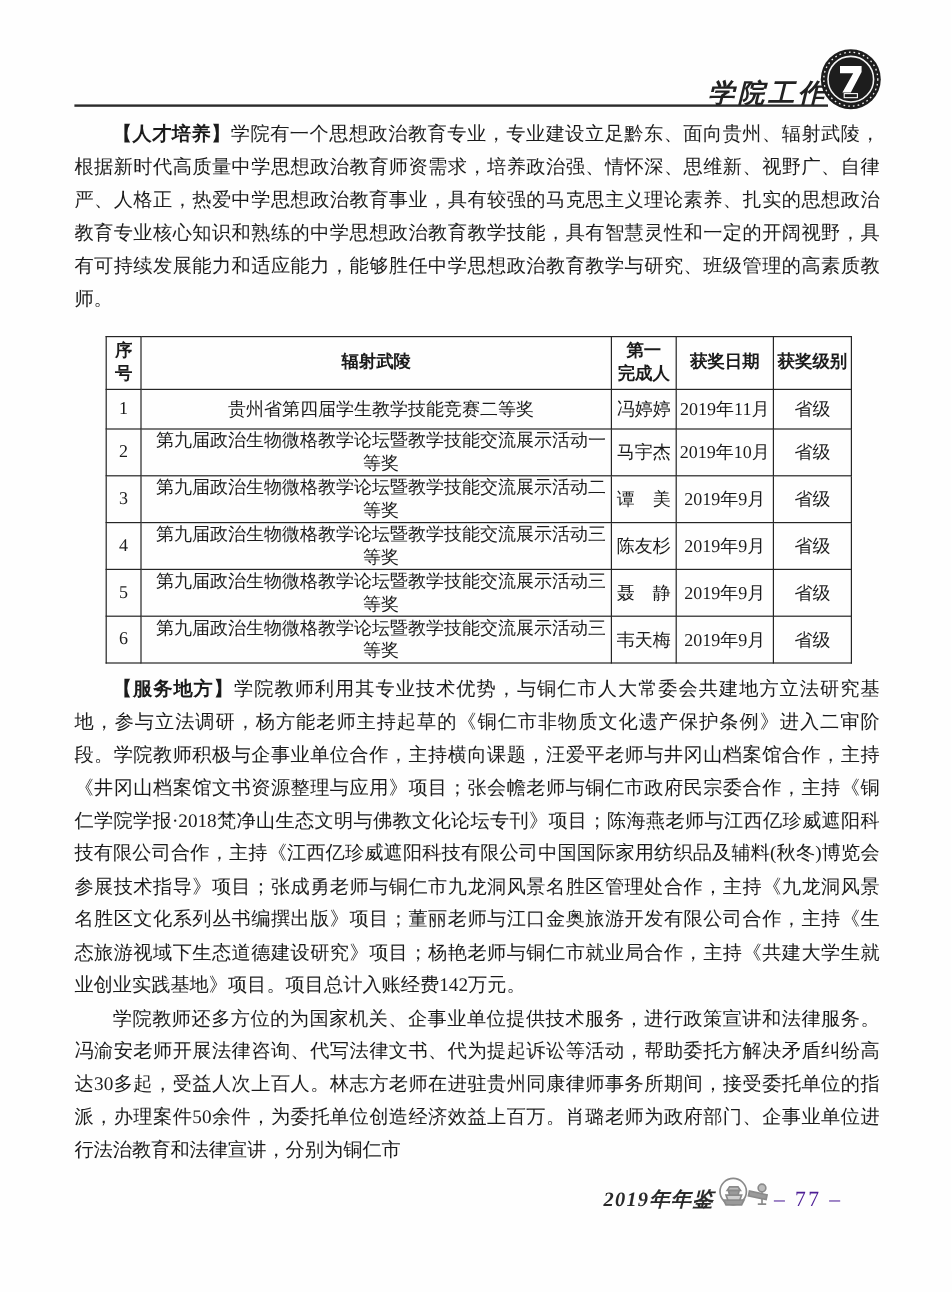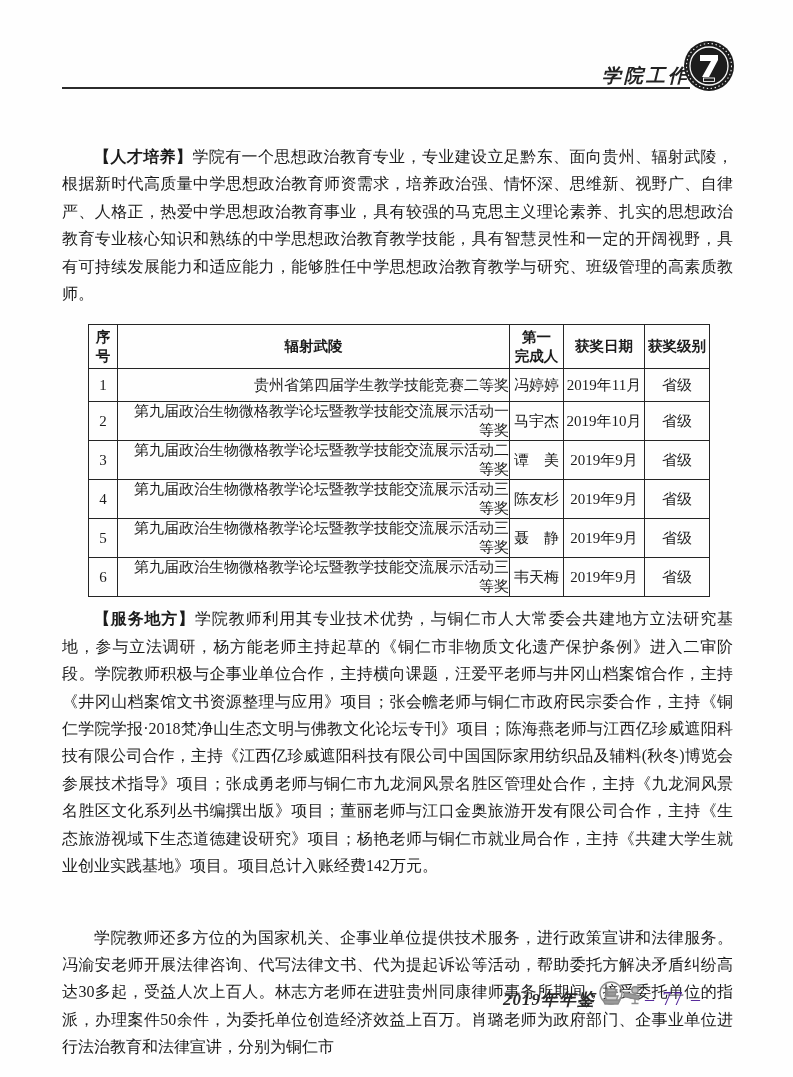--- a/index.html
+++ b/index.html
@@ -3,39 +3,39 @@
 <meta charset="utf-8">
 <style>
   * { margin:0; padding:0; box-sizing:border-box; }
   html,body { background:#ffffff; }
   body { width:793px; height:1077px; position:relative;
          font-family:"Liberation Serif","DejaVu Serif",serif; color:#1b1b1b; }
   .page { position:absolute; inset:0; background:#fefefe; overflow:hidden; }
 
   
   .hdr-rule { position:absolute; left:62px; top:87px; width:628px; height:2px; background:#2b2b2b; }
-  .hdr-label { position:absolute; top:63px; right:103px; font-size:19px; font-style:italic;
+  .hdr-label { position:absolute; top:63px; right:103px; font-size:22px; font-style:italic;
                font-weight:600; letter-spacing:3px; color:#222; }
   .seal { position:absolute; top:40px; left:683px; width:52px; height:52px; }
 
   
   main { position:absolute; left:62px; top:99px; width:671px; }
-  p.body { font-size:16px; line-height:27.4px; text-align:justify; text-indent:2em;margin-top:44px; }
+  p.body { font-size:16px; line-height:27.4px; text-align:justify; text-indent:2em; }
   p.body b.lead { font-family:"Liberation Sans","DejaVu Sans",sans-serif; font-weight:700; }
 
   
   h3.tbl-title { margin:3px 0 0 0; height:20px; text-align:center; font-size:15.5px;
                  font-family:"Liberation Sans","DejaVu Sans",sans-serif; font-weight:700; color:#161616; }
   table.awards { margin:17px auto 0 26px; width:621px; border-collapse:collapse; table-layout:fixed; }
   table.awards th, table.awards td { border:1.6px solid #252525; }
   table.awards th { height:44px; font-family:"Liberation Sans","DejaVu Sans",sans-serif;
                     font-weight:700; font-size:14.5px; text-align:center; vertical-align:middle;
                     white-space:pre-line; line-height:19px; }
   table.awards td { height:33px; font-size:15px; vertical-align:middle; text-align:center; }
-  table.awards td.award { text-align:right; padding-left:8px; }
+  table.awards td.award { text-align:center; padding-left:8px; }
   p.after-table { margin-top:8px; }
 
   
   footer { position:absolute; top:982px; right:91px; height:34px;
            display:flex; align-items:center; }
   .yb-label { font-size:17px; font-weight:700; font-style:italic; letter-spacing:1px; color:#2a2a2a; }
   .pg-num { font-size:18px; letter-spacing:2px; color:#4c1d95; }
 </style>
 </head>
 <body>

